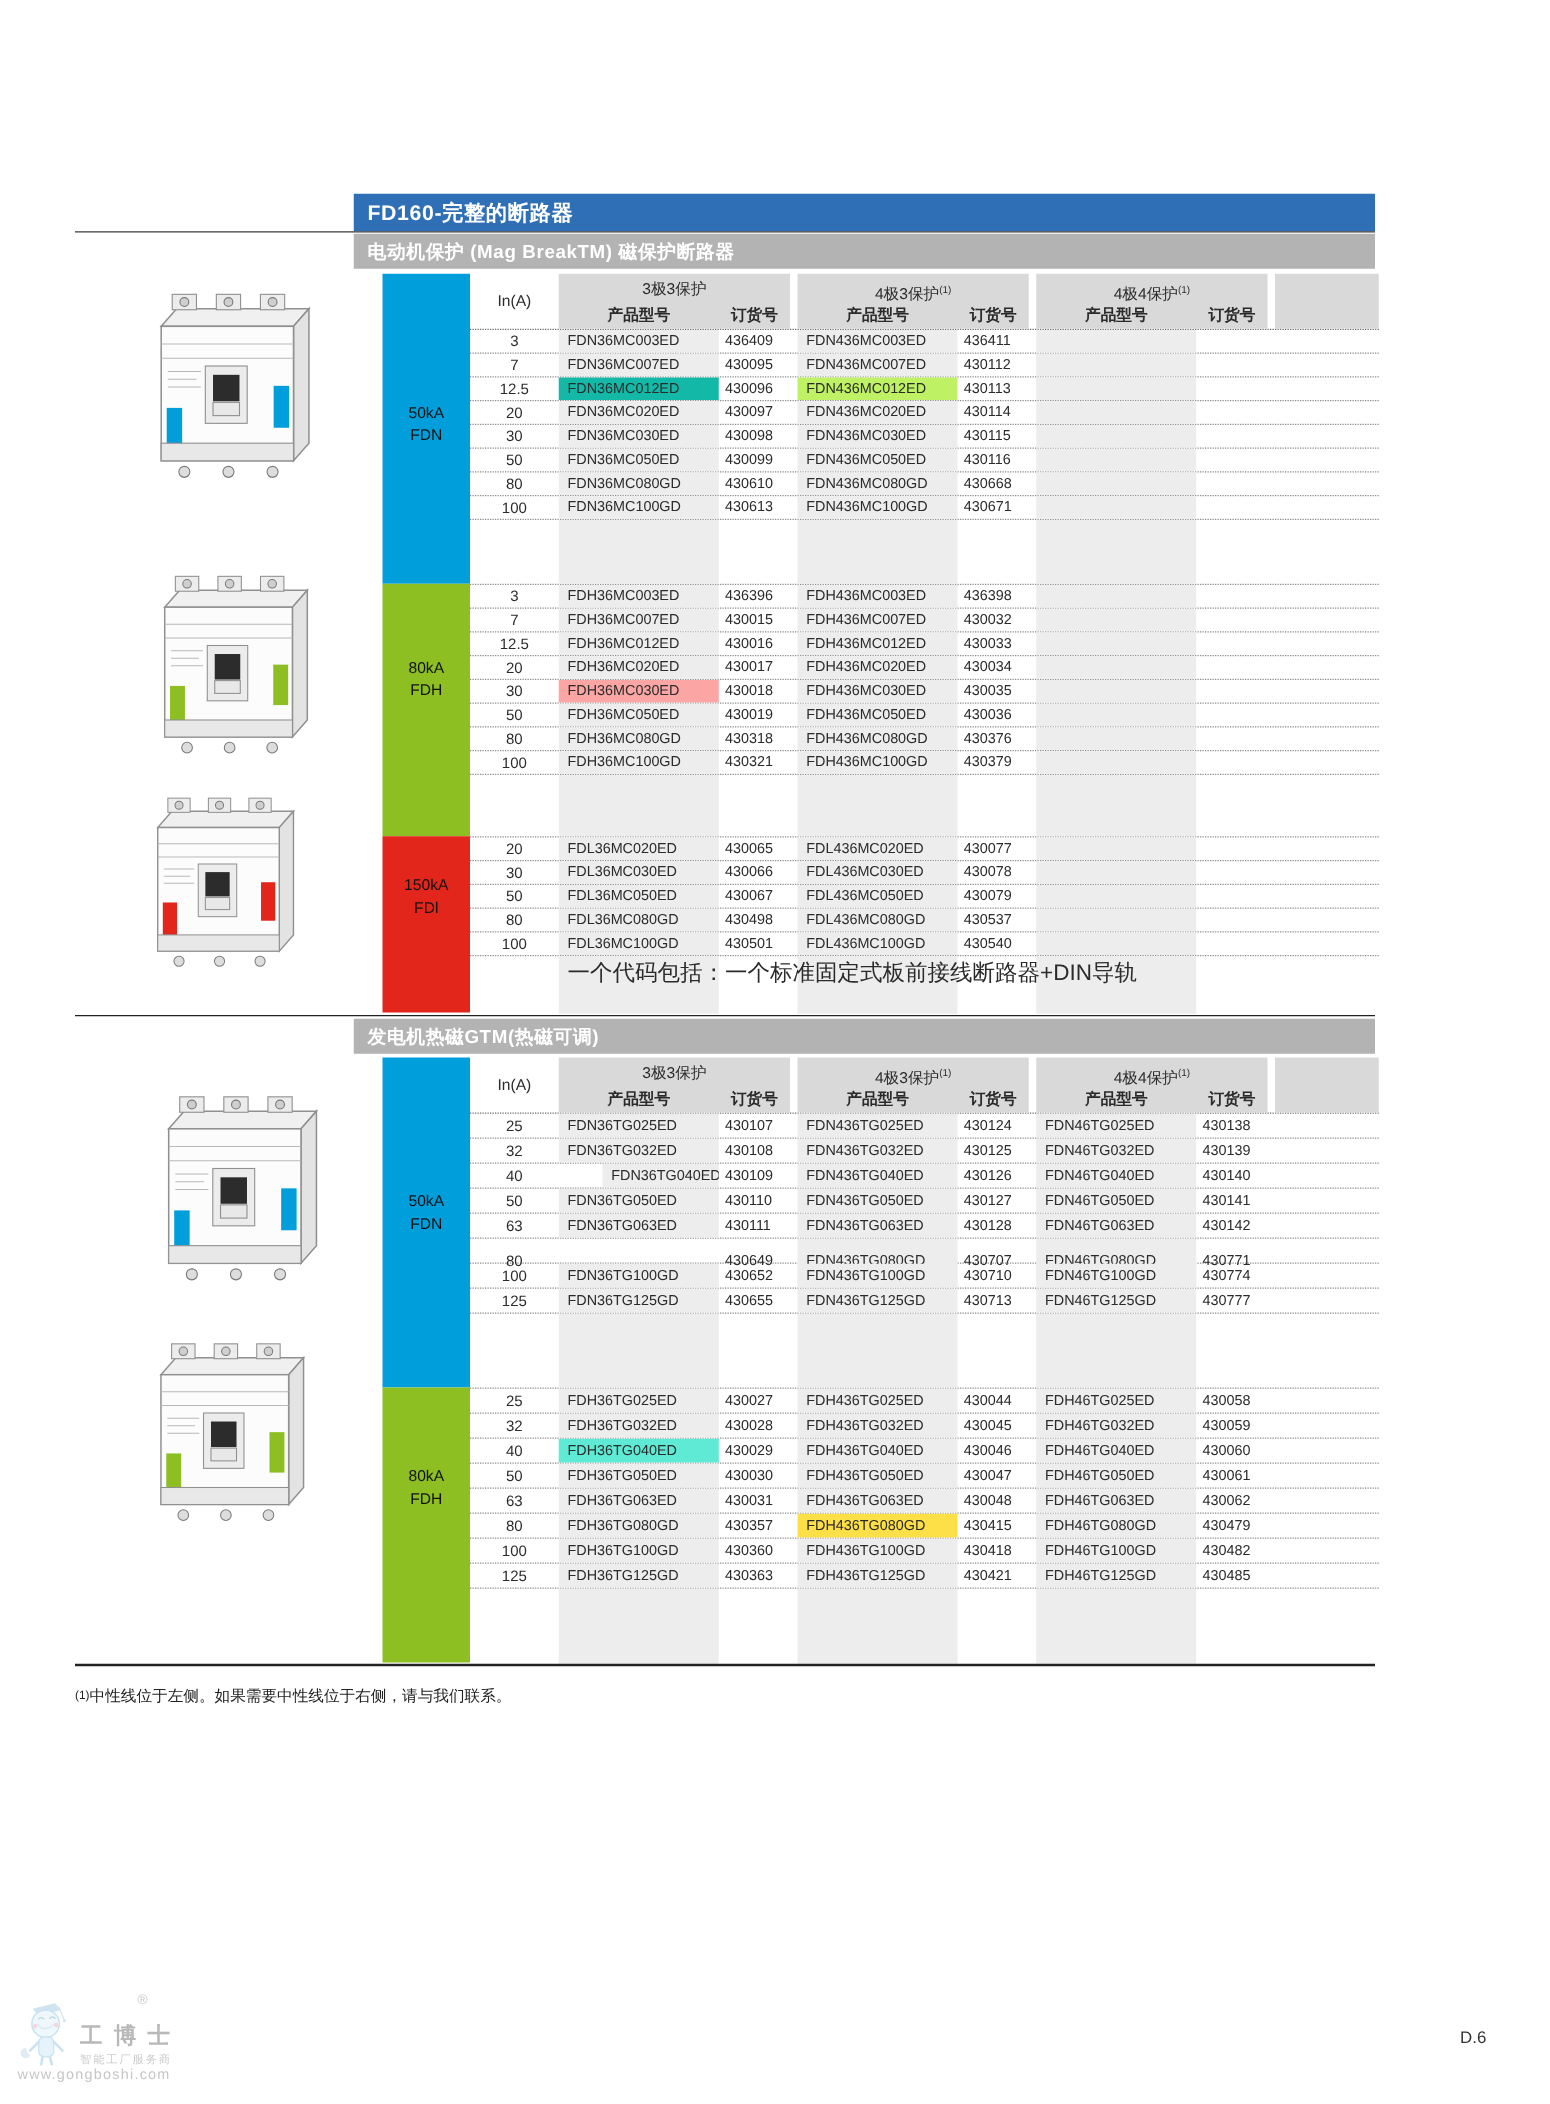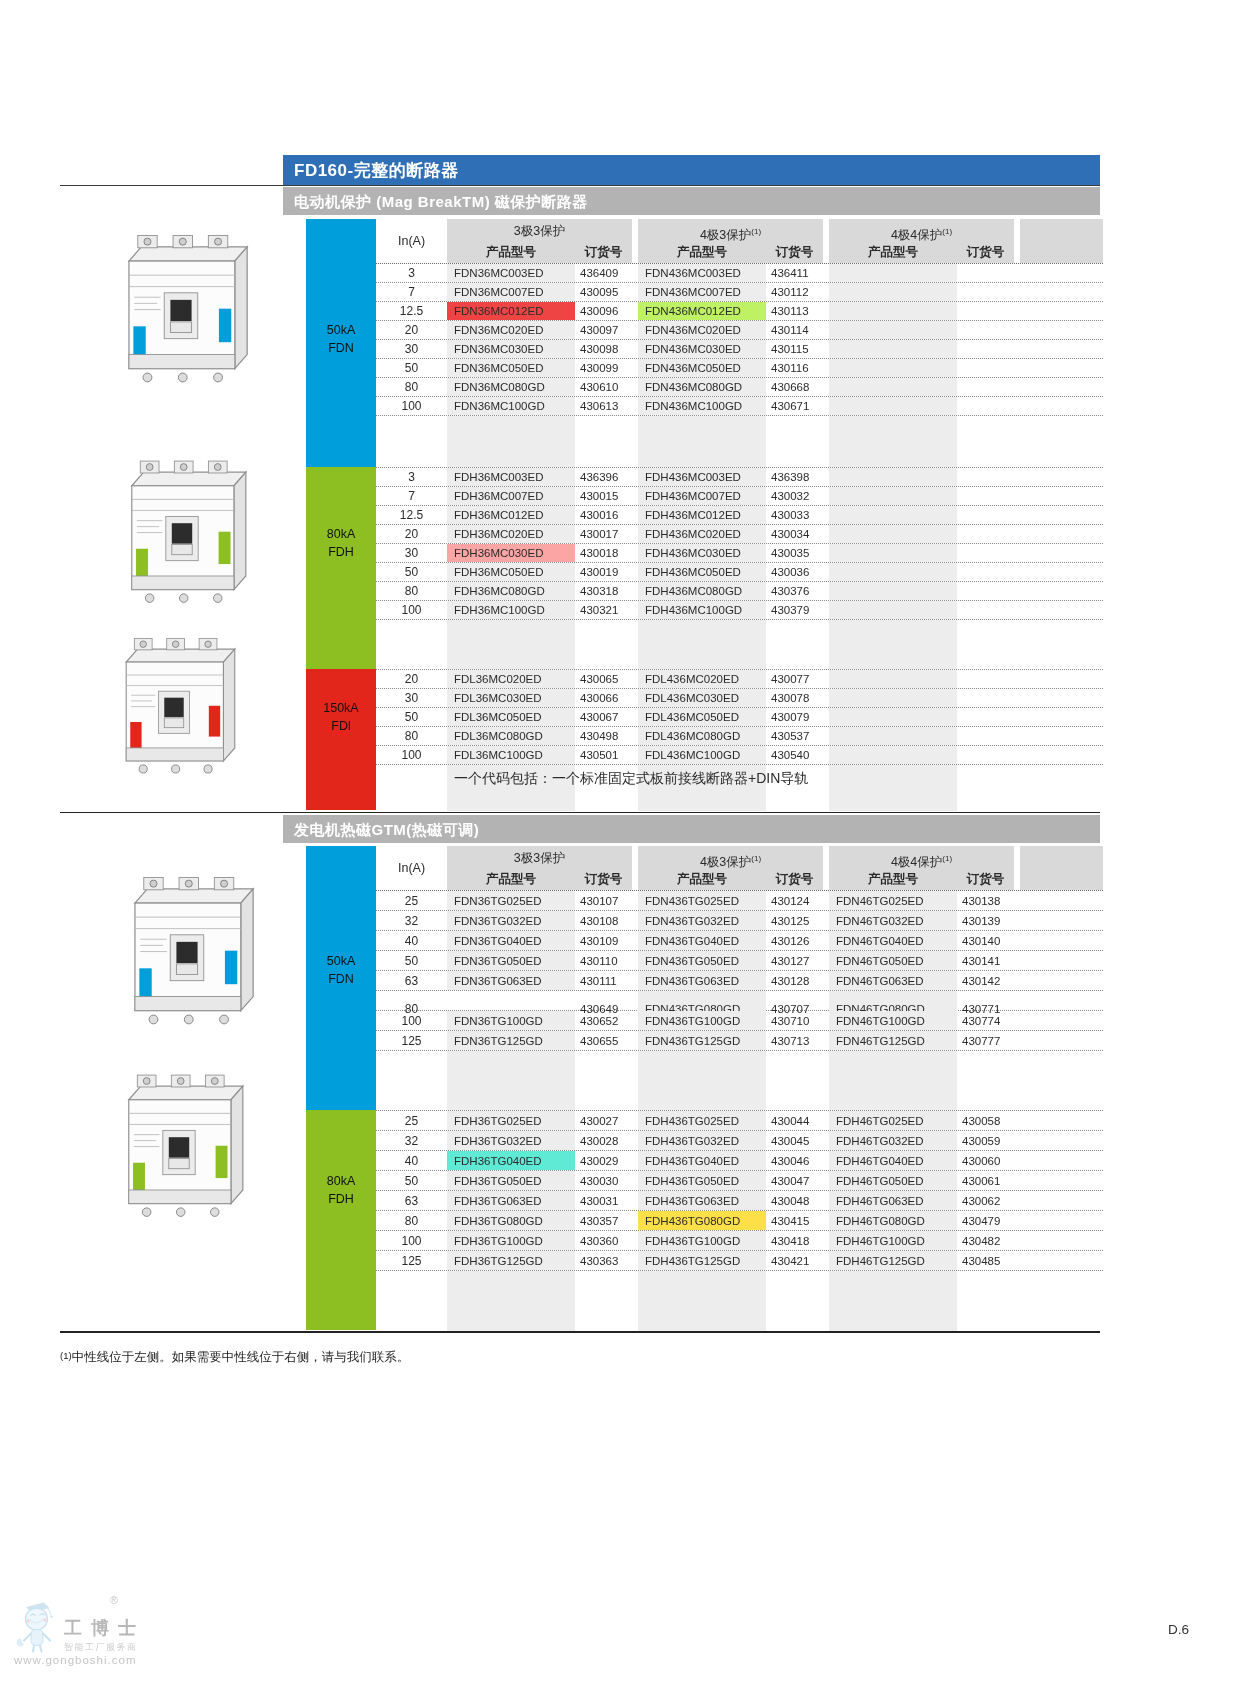--- a/index.html
+++ b/index.html
@@ -23,21 +23,21 @@
   .gsub span{display:flex;align-items:center;justify-content:center;}
   .trow{display:grid;border-bottom:1px dotted #8a8a8a;box-sizing:border-box;position:relative;}
   .trow.noborder{border-bottom:none;}
   .cell{display:flex;align-items:center;font-size:11.5px;color:#2b2b2b;overflow:hidden;white-space:nowrap;}
   .c-ina{justify-content:center;font-size:12px;}
   .c-p{padding-left:7px;box-sizing:border-box;}
   .c-o{padding-left:5px;box-sizing:border-box;}
   .cblock{position:absolute;left:0;width:70px;}
   .cblock-label{position:absolute;left:0;width:70px;text-align:center;font-size:12.5px;
         line-height:18px;color:#111;}
-  .note-text{position:absolute;left:78px;top:3px;width:560px;font-size:14px;line-height:20px;color:#2b2b2b;}
+  .note-text{position:absolute;left:78px;top:3px;width:560px;font-size:18px;line-height:20px;color:#2b2b2b;}
   .breaker{position:absolute;}
   .footnote{position:absolute;left:60px;top:1349px;font-size:12.5px;color:#222;}
   .footnote .fsup{font-size:9.5px;vertical-align:2px;}
   .pagenum{position:absolute;left:1168px;top:1622px;font-size:13.5px;color:#333;}
   .wm{position:absolute;left:14px;top:1594px;width:180px;}
   .wm-mascot{position:absolute;left:0;top:4px;}
   .wm-reg{position:absolute;left:96px;top:0;font-size:11px;color:#c9c9c9;}
   .wm-name{position:absolute;left:50px;top:22px;font-size:18px;letter-spacing:9px;color:#b8b8b8;font-weight:700;white-space:nowrap;}
   .wm-tag{position:absolute;left:50px;top:47px;font-size:9px;letter-spacing:1.5px;color:#cccccc;white-space:nowrap;}
   .wm-url{position:absolute;left:0;top:60px;font-size:11.5px;letter-spacing:1px;color:#c6c6c6;white-space:nowrap;}
@@ -103,21 +103,21 @@
           <div class="cell c-p" style="background: rgb(237, 237, 237); text-align: center;">FDN436MC007ED</div>
           <div class="cell c-o">430112</div>
           <div class="cell c-sp"></div>
           <div class="cell c-p" style="background: rgb(237, 237, 237);"></div>
           <div class="cell c-o"></div>
           <div class="cell c-sp"></div>
           <div class="cell c-last"></div>
         </div>
         <div class="trow" style="grid-template-columns: 71px 128px 57px 6px 128px 57px 6px 128px 57px 6px 83px; height: 19px;">
           <div class="cell c-ina">12.5</div>
-          <div class="cell c-p" style="background: #ef4444;">FDN36MC012ED</div>
+          <div class="cell c-p" style="background: #14b8a6;">FDN36MC012ED</div>
           <div class="cell c-o">430096</div>
           <div class="cell c-sp"></div>
           <div class="cell c-p" style="background: #bef264;">FDN436MC012ED</div>
           <div class="cell c-o">430113</div>
           <div class="cell c-sp"></div>
           <div class="cell c-p" style="background: rgb(237, 237, 237);"></div>
           <div class="cell c-o"></div>
           <div class="cell c-sp"></div>
           <div class="cell c-last"></div>
         </div>
@@ -469,21 +469,21 @@
           <div class="cell c-p" style="background: rgb(237, 237, 237);">FDN436TG032ED</div>
           <div class="cell c-o">430125</div>
           <div class="cell c-sp"></div>
           <div class="cell c-p" style="background: rgb(237, 237, 237);">FDN46TG032ED</div>
           <div class="cell c-o">430139</div>
           <div class="cell c-sp"></div>
           <div class="cell c-last"></div>
         </div>
         <div class="trow" style="grid-template-columns: 71px 128px 57px 6px 128px 57px 6px 128px 57px 6px 83px; height: 20px;">
           <div class="cell c-ina">40</div>
-          <div class="cell c-p" style="background: rgb(237, 237, 237);">FDN36TG040ED</div>
+          <div class="cell c-p" style="background: rgb(237, 237, 237); margin-left: 35px;">FDN36TG040ED</div>
           <div class="cell c-o">430109</div>
           <div class="cell c-sp"></div>
           <div class="cell c-p" style="background: rgb(237, 237, 237);">FDN436TG040ED</div>
           <div class="cell c-o">430126</div>
           <div class="cell c-sp"></div>
           <div class="cell c-p" style="background: rgb(237, 237, 237);">FDN46TG040ED</div>
           <div class="cell c-o">430140</div>
           <div class="cell c-sp"></div>
           <div class="cell c-last"></div>
         </div>

